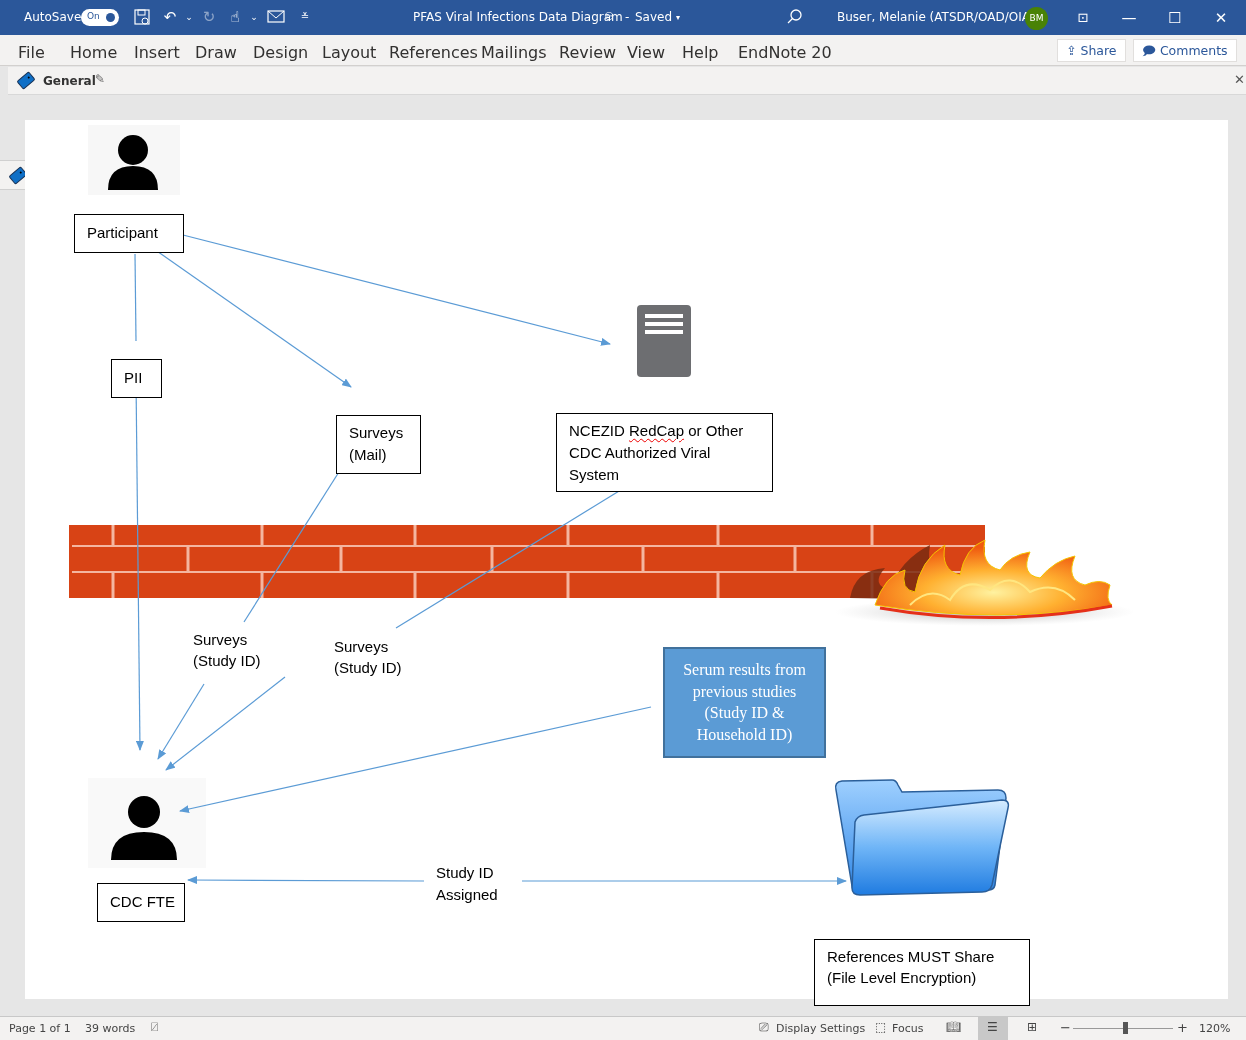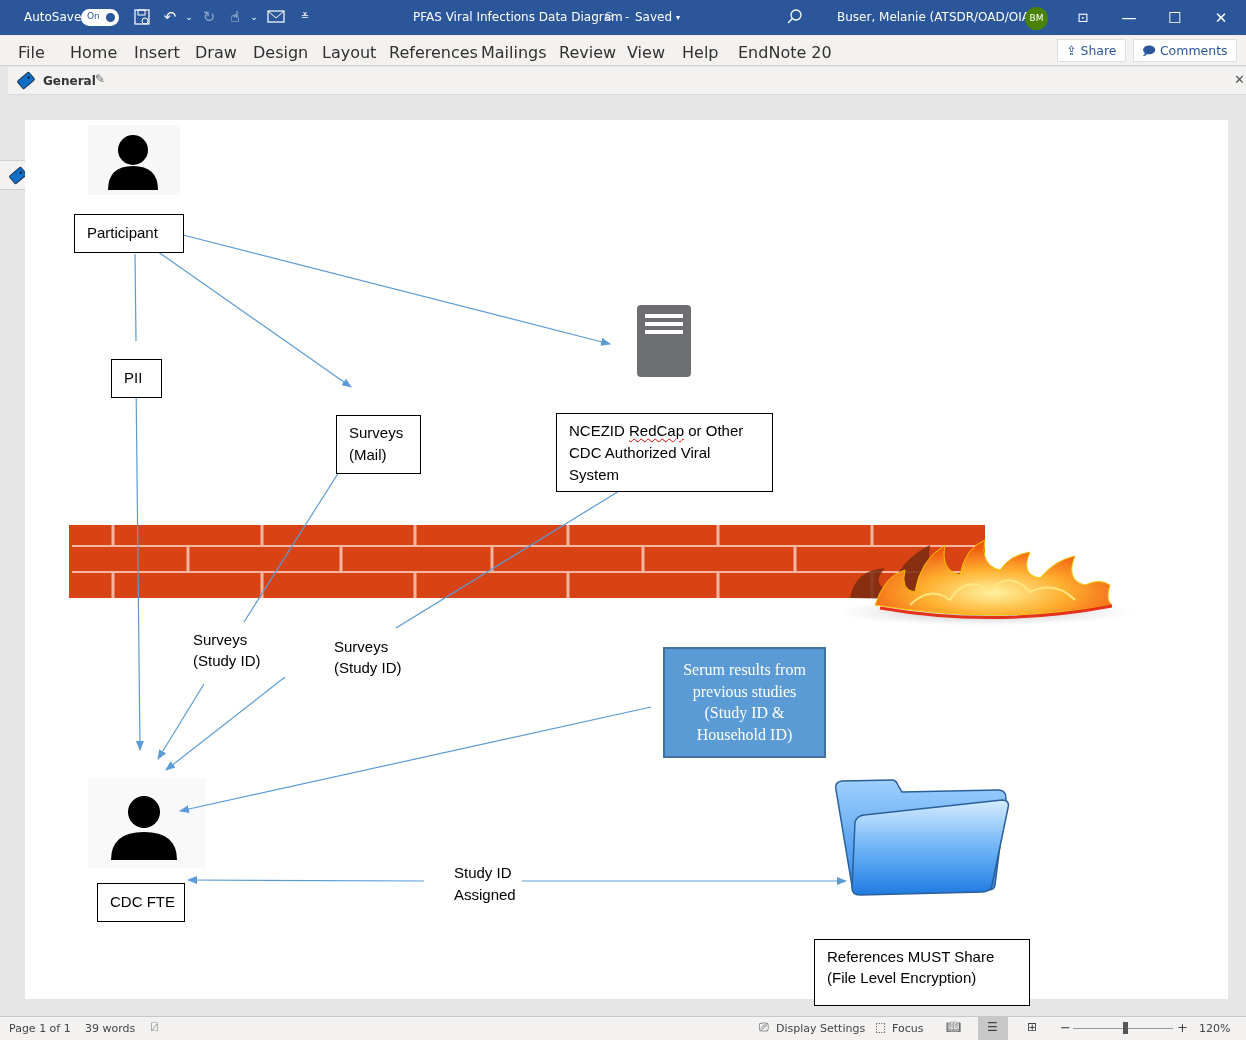--- a/index.html
+++ b/index.html
@@ -254,21 +254,21 @@
   <div>Serum results from</div>
   <div>previous studies</div>
   <div>(Study ID &amp;</div>
   <div>Household ID)</div>
 </div>
 
 <div class="box" style="left:97px;top:865px;width:88px;height:39px;padding:7px 0 0 12px;">
   <span>CDC FTE</span>
 </div>
 
-<div class="plain" style="left:454px;top:862px;line-height:22px;">
+<div class="plain" style="left:436px;top:862px;line-height:22px;">
   <div>Study ID</div>
   <div>Assigned</div>
 </div>
 
 <div class="box" style="left:814px;top:921px;width:216px;height:67px;padding:6px 0 0 12px;line-height:21px;">
   <div>References MUST Share</div>
   <div>(File Level Encryption)</div>
 </div>
 
 <div class="statusbar">

